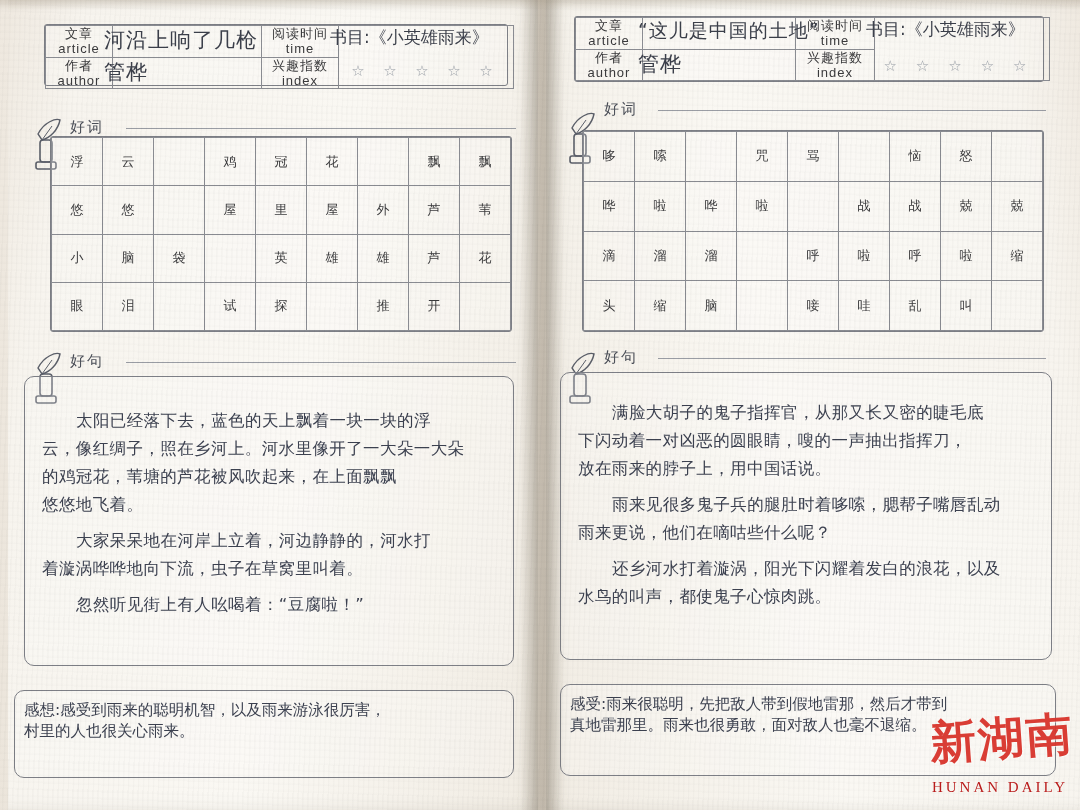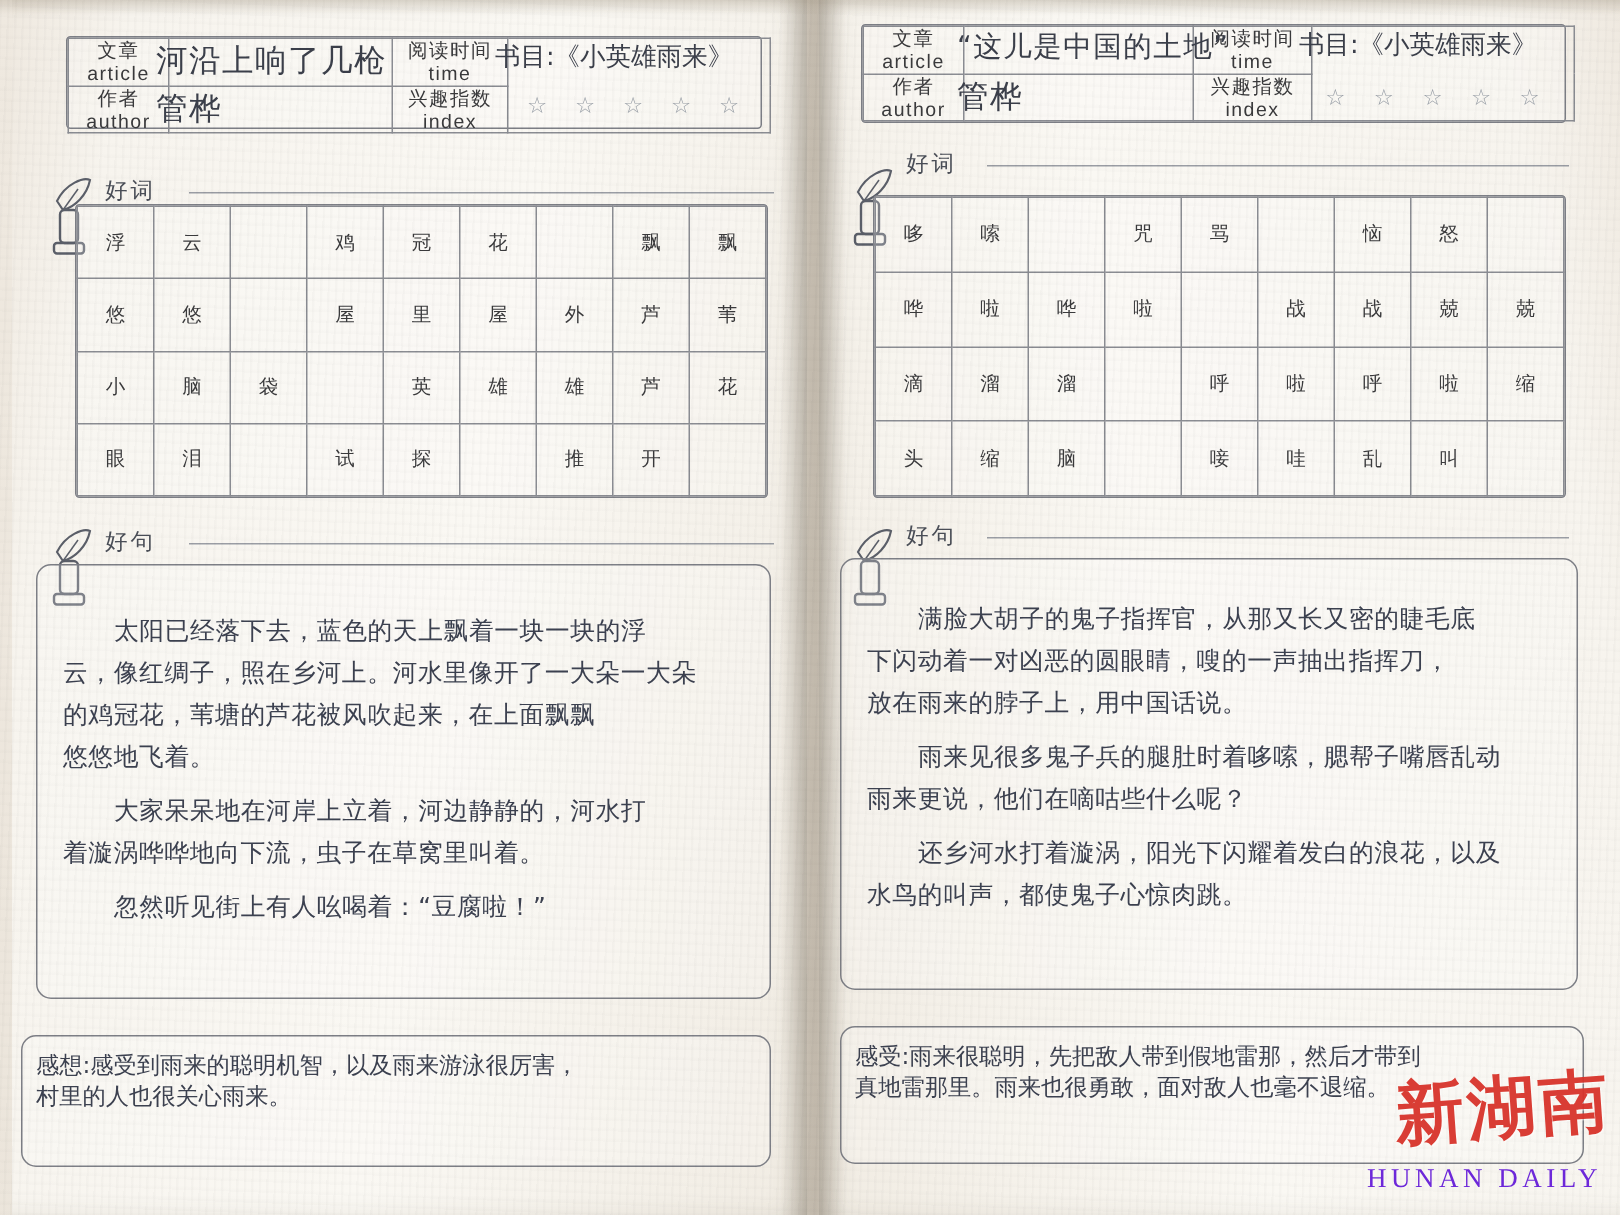--- a/index.html
+++ b/index.html
@@ -175,23 +175,23 @@
     text-shadow: 1px 1px 0 rgba(255,255,255,0.5);
     letter-spacing: 2px;
     font-family: "DejaVu Serif", serif;
     transform: rotate(-4deg);
     opacity: 0.95;
   }
   .watermark-sub {
     position: absolute;
     right: 12px;
     bottom: 14px;
-    font-size: 18px;
+    font-size: 15px;
     letter-spacing: 3px;
-    color: #6d28d9;
+    color: #b91c1c;
     font-family: "Liberation Serif", serif;
   }
   
   .edge-top {
     position: absolute;
     left: 0; right: 0; top: 0;
     height: 10px;
     background: linear-gradient(180deg, rgba(160,148,128,0.30), rgba(160,148,128,0));
     pointer-events: none;
   }

